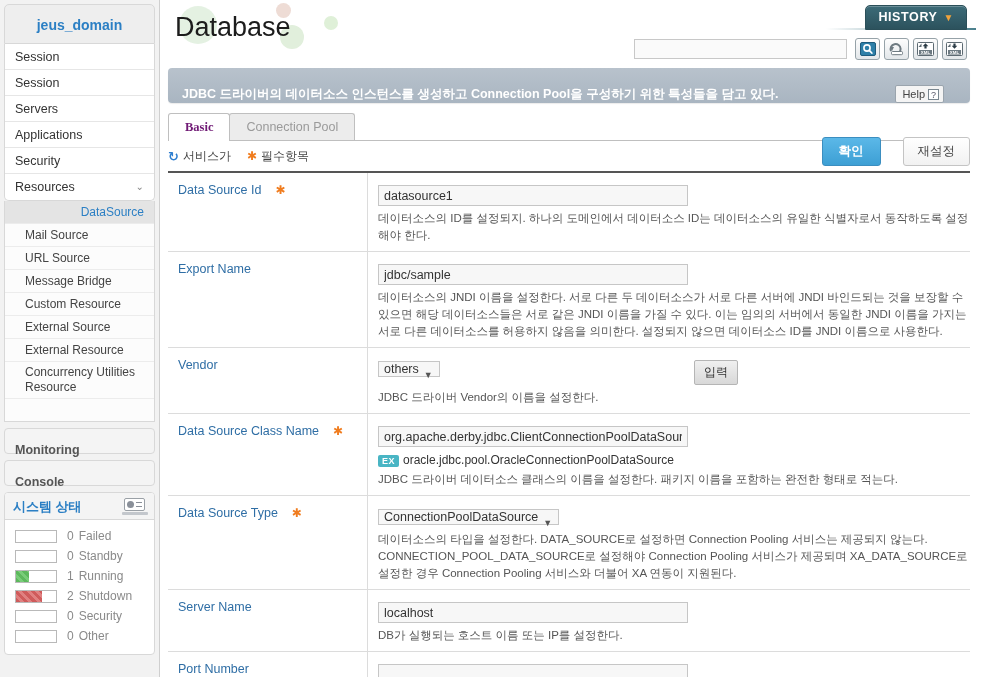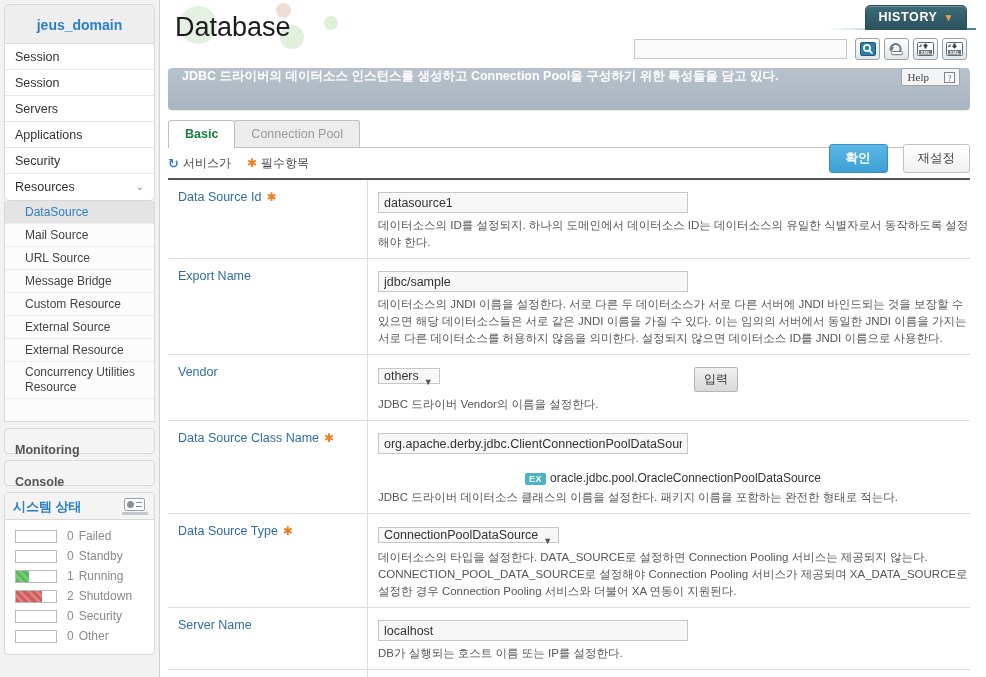--- a/index.html
+++ b/index.html
@@ -62,21 +62,21 @@
   }
   .sub-item {
     min-height: 22px; line-height: 22px;
     padding: 0 10px 0 20px;
     border-bottom: 1px solid #ececec;
     font-size: 12px;
     color: #444;
     cursor: pointer;
   }
   .sub-item:last-child { border-bottom: none; }
-  .sub-item.active { background: #e4e4e4; color: #2b7fc4; }
+  .sub-item.active { background: #e4e4e4; color: #2b7fc4; text-align: right; }
   .sub-item.two-line { line-height: 15px; padding-top: 3px; padding-bottom: 3px; min-height: 34px; }
   .sub-spacer { height: 9px; border-bottom: none; }
 
   .panel-head {
     height: 26px; line-height: 26px;
     padding: 8px 10px;
     background: #f4f4f4;
     border: 1px solid #d8d8d8;
     border-radius: 4px;
     margin-top: 6px;
@@ -185,33 +185,33 @@
     border-radius: 3px;
     background: linear-gradient(#fdfdfd,#e3e7ea);
     cursor: pointer;
     position: relative;
     display: inline-flex; align-items: center; justify-content: center;
   }
   .tool-btn svg { display: block; }
 
   .banner {
     margin: 0 16px 0 8px;
-    height: 42px;
+    height: 35px;
     background: linear-gradient(#b8c2cc,#a9b5c1);
     border-radius: 4px;
-    display: flex; align-items: flex-start;
-    padding: 0 10px 0 14px;
+    display: flex; align-items: flex-end;
+    padding: 0 26px 0 14px;
     position: relative;
     box-shadow: 0 1px 1px rgba(0,0,0,.08);
   }
   .banner-text { color: #ffffff; font-size: 12.5px; font-weight: bold; flex: 1; white-space: nowrap; }
   .help-btn {
     background: #f4f4f4; border: 1px solid #9aa4ad; border-radius: 2px;
     font-size: 11px; color: #444; padding: 2px 4px 2px 6px;
-    cursor: pointer; display: flex; align-items: center; gap: 15px; font-family: Liberation Serif, serif;
+    cursor: pointer; display: flex; align-items: center; gap: 3px;
   }
   .help-q {
     display: inline-block; width: 11px; height: 11px; line-height: 11px; text-align: center;
     border: 1px solid #7a8790; font-size: 9px; color: #556; background: #fff;
   }
 
   .tabstrip {
     margin: 10px 16px 0 8px;
     border-bottom: 1px solid #bfbfbf;
     height: 28px;
@@ -224,38 +224,39 @@
     border: 1px solid #bfbfbf;
     border-bottom: none;
     background: #ececec;
     color: #9a9a9a;
     margin-right: -1px;
     cursor: pointer;
     border-radius: 3px 3px 0 0;
   }
   .tab.active {
     background: #ffffff;
-    color: #15803d;
+    color: #701a75;
     font-weight: bold;
     position: relative; z-index: 2;
     height: 28px;
     margin-bottom: -1px;
+    font-family: Liberation Serif, serif;
   }
 
   .legendbar {
     margin: 0 16px 0 8px;
     height: 32px;
     display: flex; align-items: center;
     position: relative;
     border-bottom: 2px solid #555;
   }
   .legend-item { display: flex; align-items: center; gap: 4px; margin-right: 16px; font-size: 12px; color: #444; }
   .sync-icon { color: #2f7fd0; font-size: 13px; font-weight: bold; }
   .star-icon { color: #f07c1e; font-size: 12px; }
-  .actions { position: absolute; right: 0; bottom: 5px; display: flex; gap: 15px; }
+  .actions { position: absolute; right: 0; bottom: 5px; display: flex; gap: 22px; }
   .btn-primary {
     background: linear-gradient(#5bb8e8,#3d9fd4);
     border: 1px solid #3b8ec0;
     color: #fff; font-weight: bold; font-size: 12.5px;
     padding: 5px 16px; border-radius: 3px; cursor: pointer;
   }
   .btn-default {
     background: linear-gradient(#ffffff,#f1f1f1);
     border: 1px solid #c4c4c4;
     color: #444; font-size: 12.5px;
@@ -264,21 +265,21 @@
 
   
   .form-wrap { margin: 0 16px 0 8px; }
   .form-row { display: flex; border-bottom: 1px solid #dcdcdc; }
   .form-label {
     width: 200px; min-width: 200px;
     border-right: 1px solid #dcdcdc;
     padding: 10px 8px 10px 10px;
     color: #2f6ea5;
     font-size: 12.5px;
-    display: flex; align-items: flex-start; gap: 5px;
+    display: flex; align-items: flex-start; gap: 14px;
   }
   .form-field { flex: 1; padding: 12px 0 7px 10px; min-width: 0; }
   .fld {
     width: 310px; height: 21px;
     border: 1px solid #c6c6c6;
     background: #f7f7f7;
     font-size: 12.5px;
     padding: 0 5px;
     color: #333;
     outline: none;
@@ -306,21 +307,21 @@
     vertical-align: top;
   }
   .desc {
     margin-top: 4px;
     font-size: 11.5px;
     color: #555;
     line-height: 17px;
     max-width: 600px;
   }
   .desc.wide { max-width: 605px; }
-  .ex-line { margin-top: 17px; text-align: center; padding-right: 2px; font-size: 12px; color: #333; }
+  .ex-line { margin-top: 6px; text-align: left; padding-right: 2px; font-size: 12px; color: #333; }
   .ex-badge {
     display: inline-block;
     background: #49b5c4; color: #fff;
     font-size: 9px; font-weight: bold;
     padding: 1px 4px; border-radius: 2px;
     vertical-align: middle; margin-right: 4px;
     letter-spacing: .5px;
   }
 </style>
 </head>

